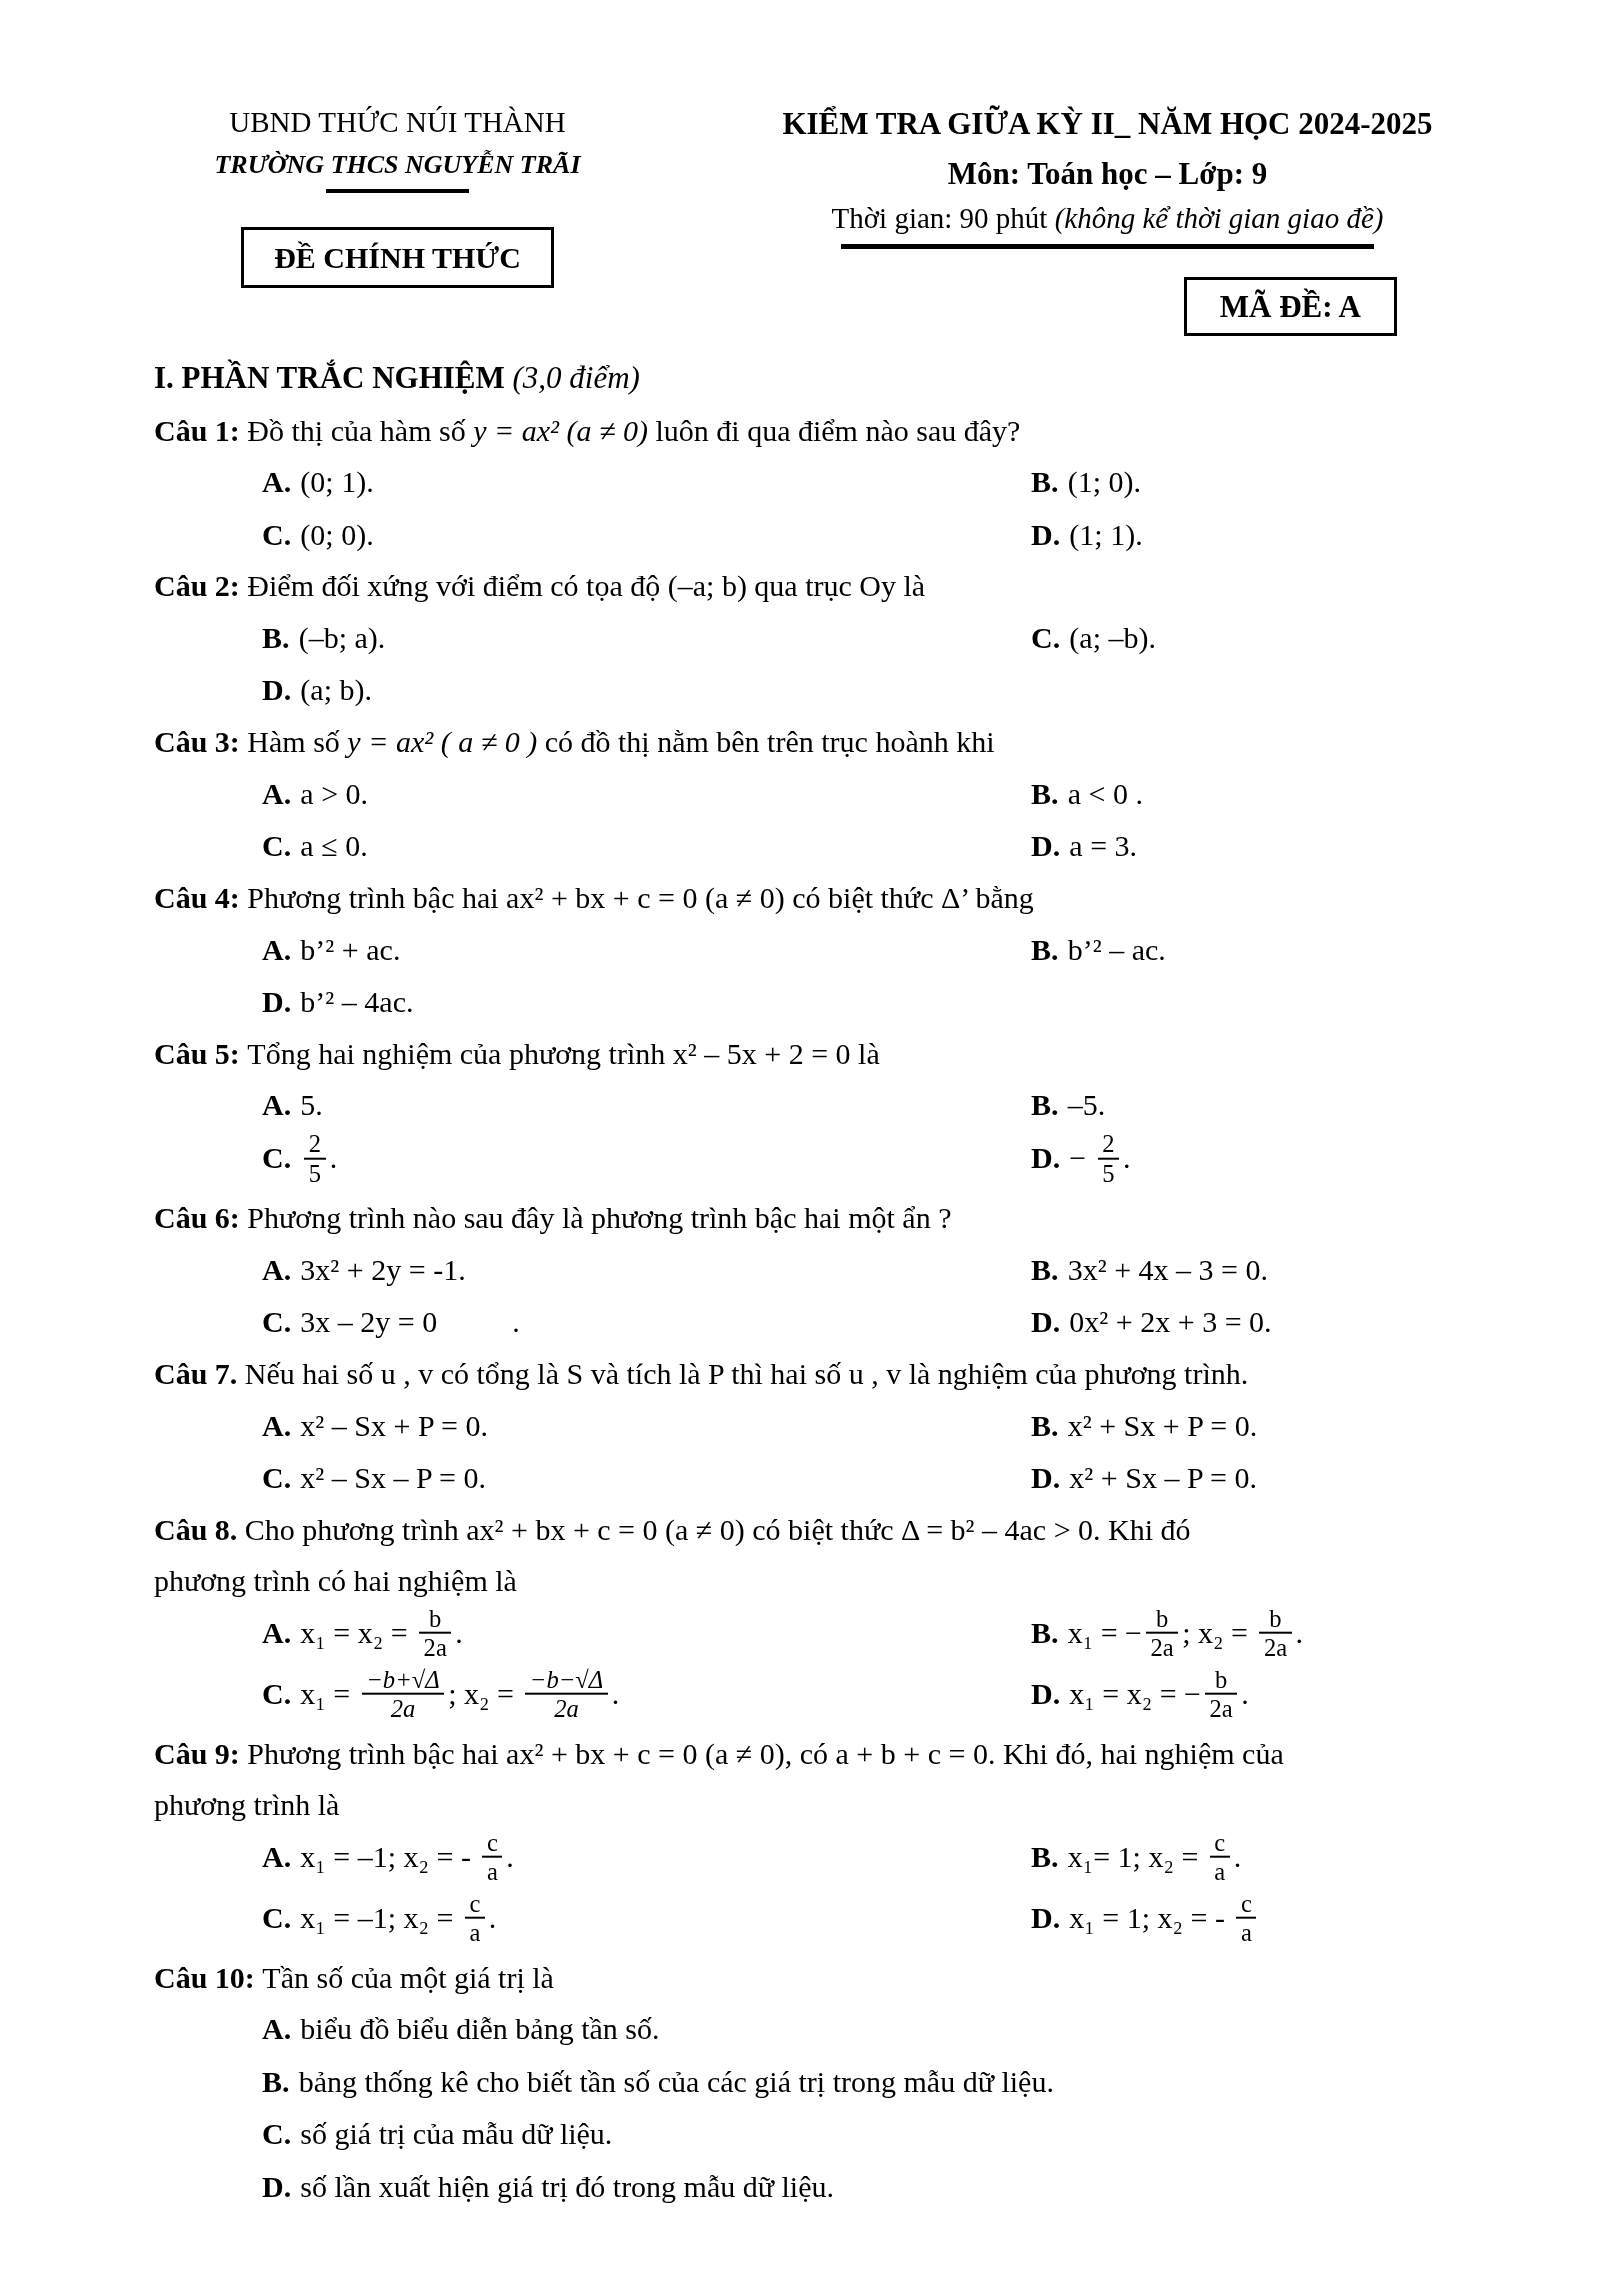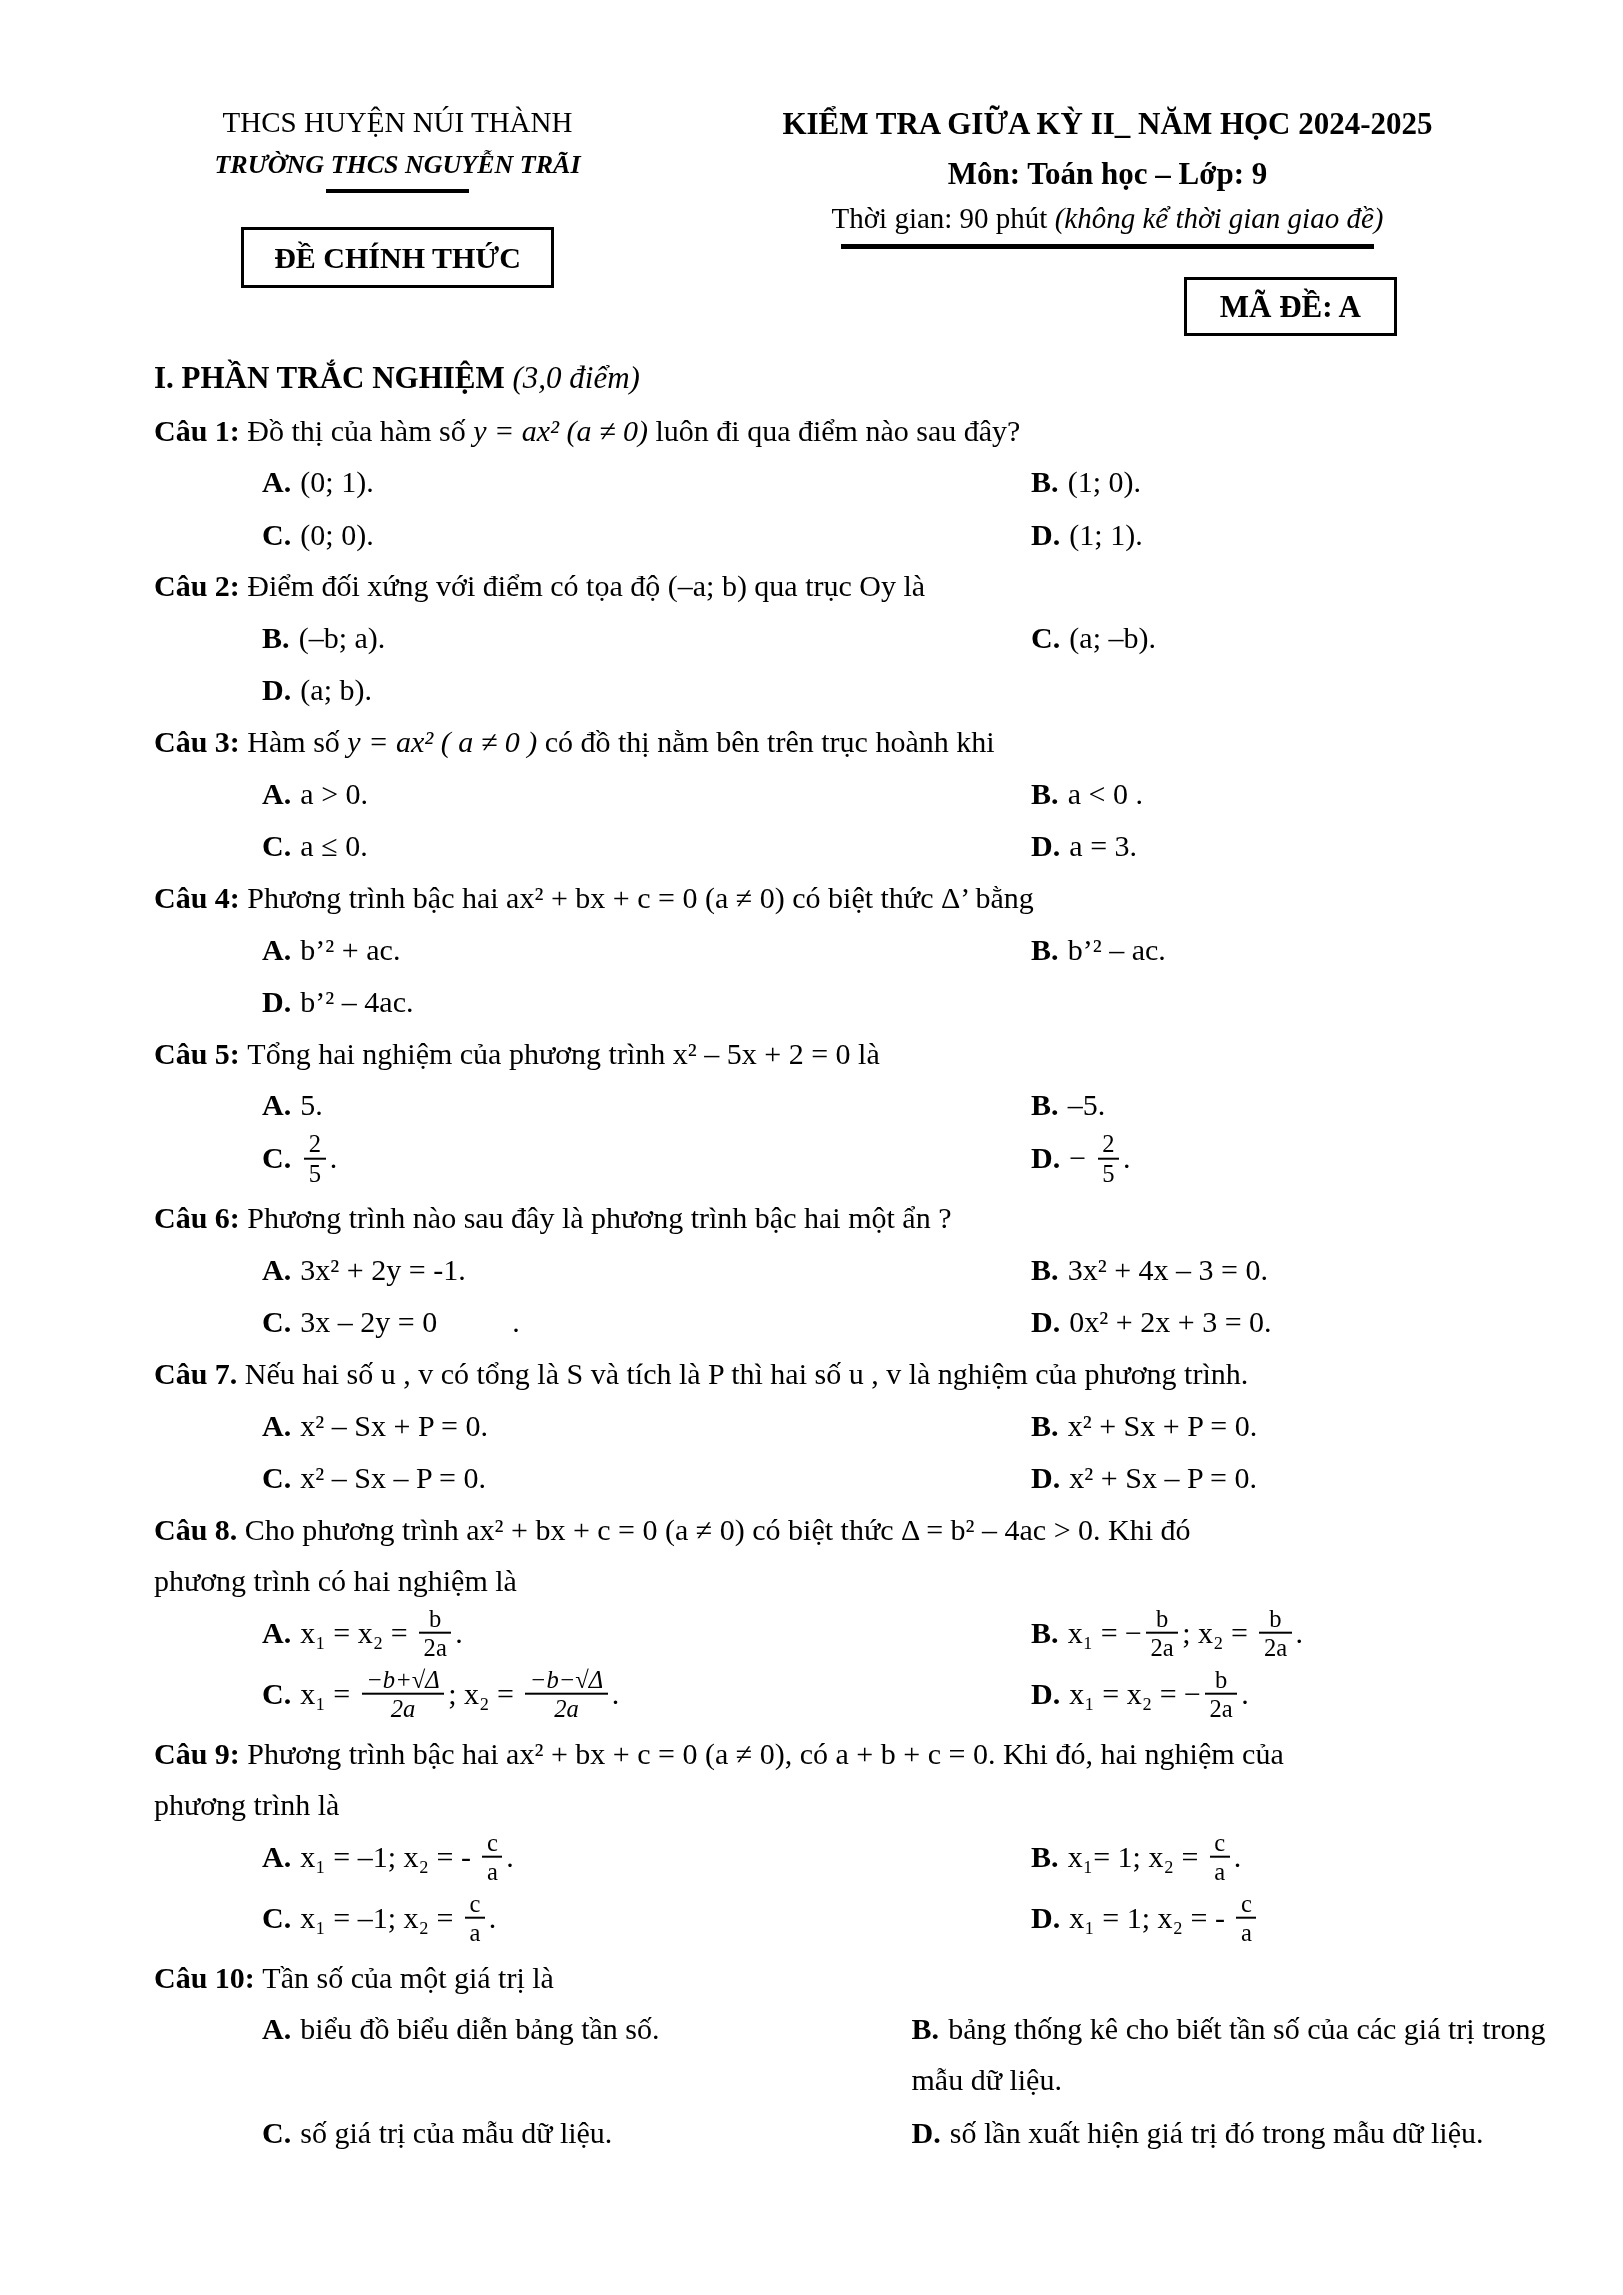--- a/index.html
+++ b/index.html
@@ -26,42 +26,42 @@
   .code-box{display:inline-block;border:3.3px solid #000;font-weight:bold;
     font-size:31px;padding:5.2px 33px;line-height:1.4;}
   
   .section-heading{margin-top:15.7px;font-size:31px;}
   .section-heading .sec-title{font-weight:bold;}
   .section-heading .sec-note{font-style:italic;}
   .instruction{margin-left:108px;font-weight:bold;font-style:italic;}
   .q{margin:0;}
   .q-text{text-align:left;}
   .options{margin-left:108px;display:grid;grid-template-columns:769px 1fr;}
-  .options.wide{grid-template-columns:1fr 1fr;}
+  .options.wide{grid-template-columns:1fr;}
   .opt{padding:0.7px 0;}
   .opt-letter{font-weight:bold;margin-right:9.2px;}
   
   .s-b{font-weight:bold;}
   .s-i{font-style:italic;}
   .s-pre{white-space:pre;}
   
   .frac{display:inline-flex;flex-direction:column;text-align:center;
     vertical-align:middle;line-height:1.12;font-size:0.82em;margin:1.3px 3.9px;
     transform:translateY(-3.3px);}
   .fr-num{border-bottom:2px solid #000;padding:0 4.6px;}
   .fr-den{padding:0 4.6px;}
 </style>
 </head>
 <body>
 
 <div class="page">
 
   <div class="header">
     <div class="header-left">
-      <div class="school-1">THCS HUYỆN NÚI THÀNH</div>
+      <div class="school-1">UBND THỨC NÚI THÀNH</div>
       <div class="school-2">TRƯỜNG THCS NGUYỄN TRÃI</div>
       <div class="school-underline"></div>
       <div>
         <span class="official-box">ĐỀ CHÍNH THỨC</span>
       </div>
     </div>
     <div class="header-right">
       <div class="exam-title">KIỂM TRA GIỮA KỲ II_ NĂM HỌC 2024-2025</div>
       <div class="exam-subject">Môn: Toán học – Lớp: 9</div>
       <div class="exam-time"><span>Thời gian: 90 phút </span><span class="s-i">(không kể thời gian giao đề)</span></div>

